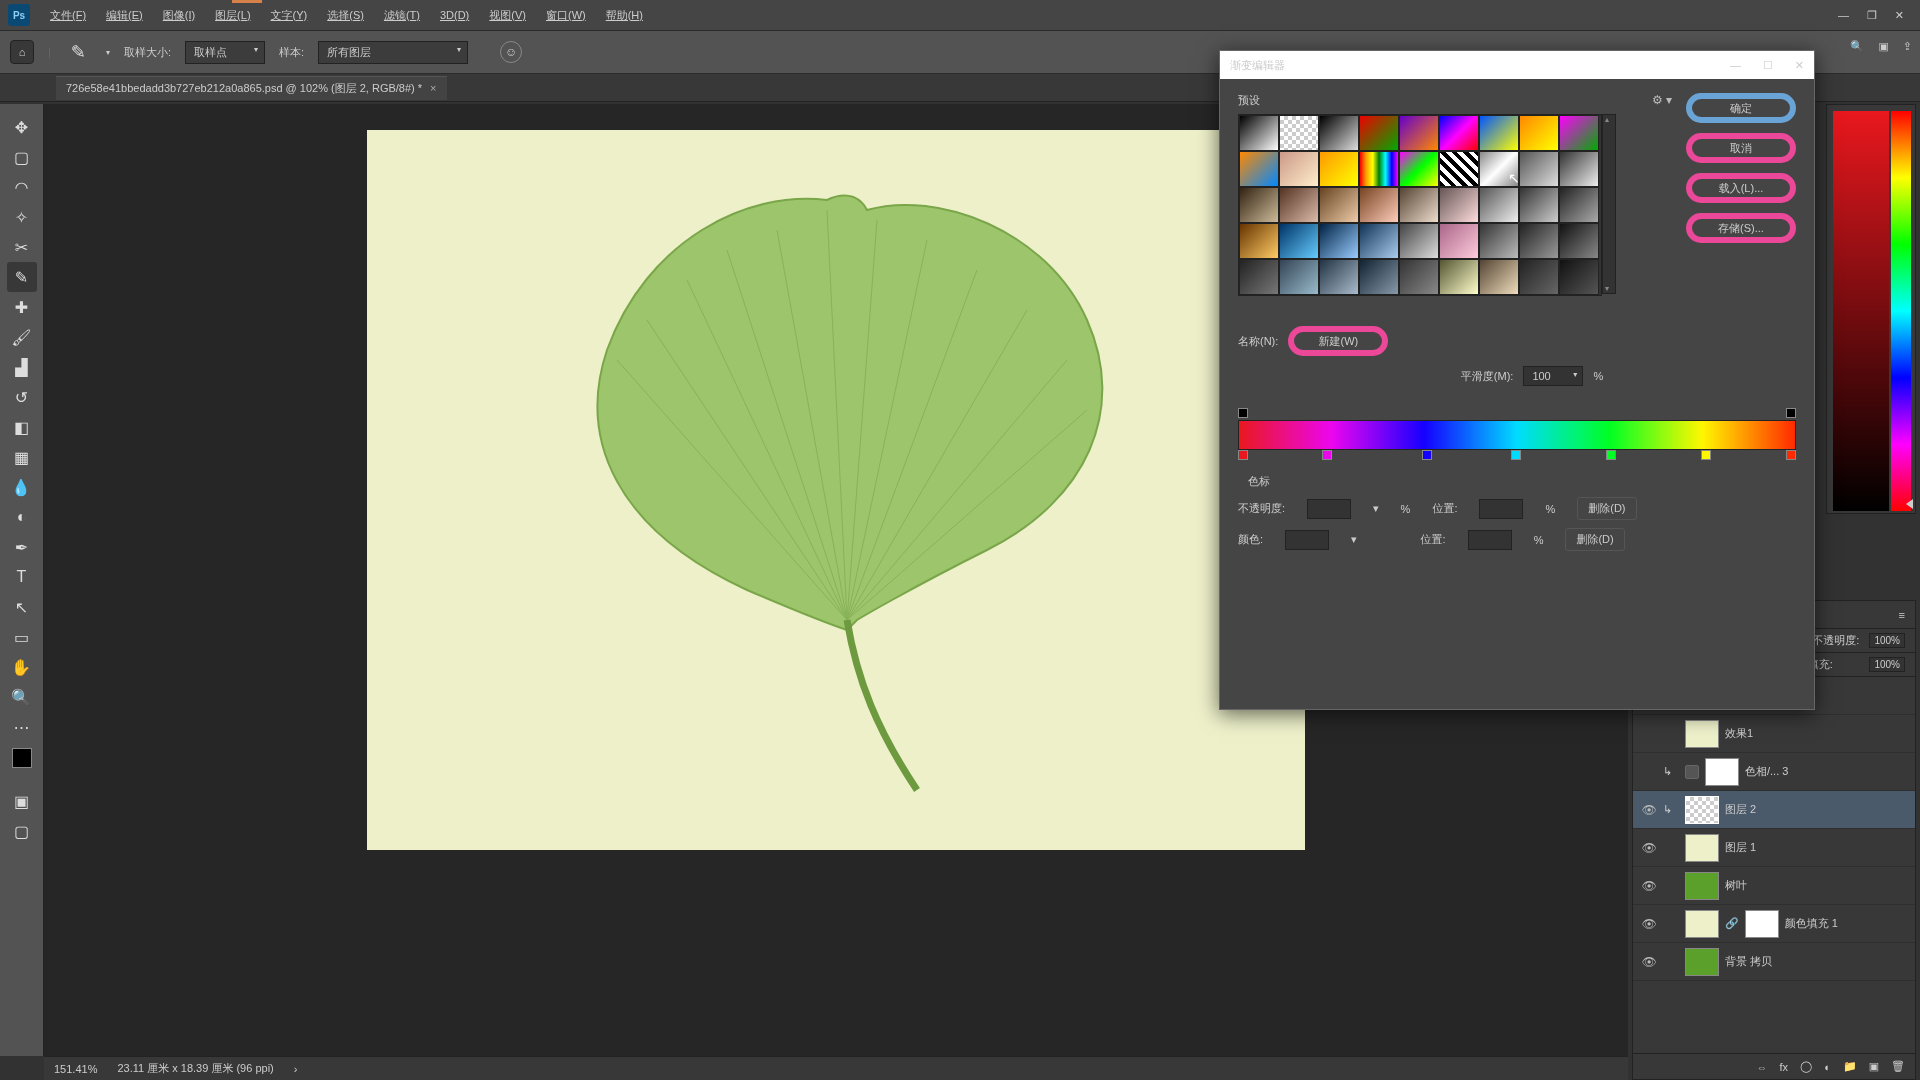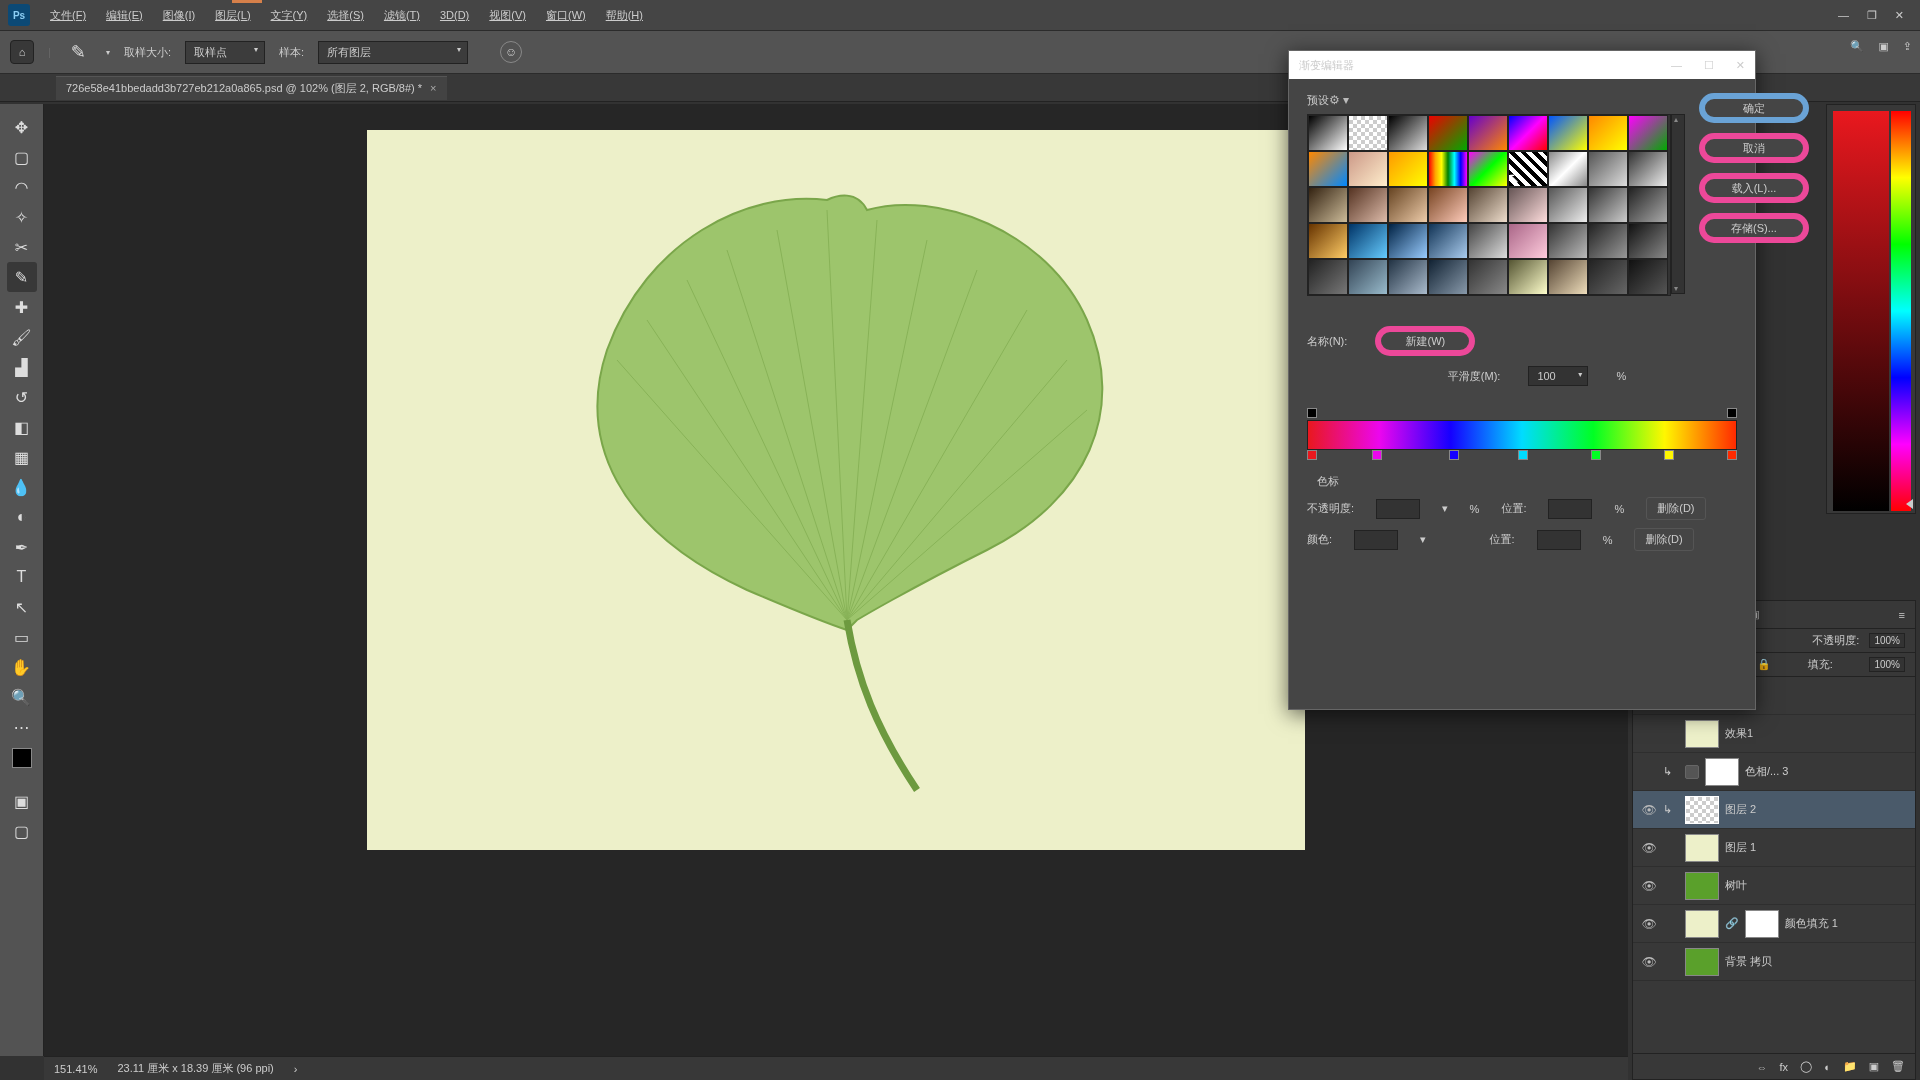--- a/index.html
+++ b/index.html
@@ -45,36 +45,36 @@
 .layers-panel .layer.active { background:#4a5a6a; }
 .layers-panel .layer .eye { width:16px; text-align:center; color:#bbb; font-size:12px; }
 .layers-panel .layer .thumb { width:34px; height:28px; background:#edf0c9; border:1px solid #888; flex-shrink:0; }
 .layers-panel .layer .thumb.leaf { background:#5aa02b; }
 .layers-panel .layer .thumb.chk { background:repeating-conic-gradient(#ccc 0 25%,#fff 0 50%) 0 0/8px 8px; }
 .layers-panel .layer .thumb.white { background:#fff; }
 .layers-panel .layer .name { font-size:11px; }
 .layers-panel .layer .mini { width:14px; height:14px; border:1px solid #666; background:#555; border-radius:2px; }
 .layers-panel .bottom { position:absolute; bottom:0; left:0; right:0; height:26px; display:flex; align-items:center; justify-content:flex-end; gap:12px; padding:0 10px; color:#999; font-size:12px; border-top:1px solid #222; }
 .status { position:absolute; bottom:0; left:44px; right:292px; height:24px; background:#383838; border-top:1px solid #222; display:flex; align-items:center; padding:0 10px; gap:20px; font-size:10px; color:#aaa; }
-.grad-editor { position:absolute; left:1288px; top:50px; width:468px; height:660px; background:#454545; border:1px solid #666; box-shadow:0 4px 20px rgba(0,0,0,.6); z-index:50; }
+.grad-editor { position:absolute; left:1219px; top:50px; width:596px; height:660px; background:#454545; border:1px solid #666; box-shadow:0 4px 20px rgba(0,0,0,.6); z-index:50; }
 .grad-editor .titlebar { height:28px; background:#fff; color:#333; display:flex; align-items:center; padding:0 10px; font-size:11px; }
 .grad-editor .titlebar .wbtns { margin-left:auto; display:flex; gap:22px; color:#444; font-size:13px; }
 .grad-editor .body { padding:14px 18px; }
 .grad-editor .row { display:flex; align-items:flex-start; gap:14px; margin-bottom:14px; }
 .grad-editor .preset-label { font-size:11px; }
 .grad-editor .gear { font-size:12px; color:#bbb; }
 .grad-editor .presets { width:364px; display:flex; flex-wrap:wrap; gap:0; border:1px solid #222; background:#333; }
 .grad-editor .presets .pw { width:40px; height:36px; border:1px solid #222; }
 .grad-editor .scrolltrack { width:14px; height:180px; background:#333; border:1px solid #222; position:relative; }
 .grad-editor .scrolltrack:before, .grad-editor .scrolltrack:after { content:"▴"; position:absolute; left:2px; font-size:8px; color:#888; }
 .grad-editor .scrolltrack:after { content:"▾"; bottom:0; }
 .grad-editor .btns { display:flex; flex-direction:column; gap:10px; }
 .grad-editor .btn { width:110px; height:30px; border:6px solid #ec4899; border-radius:15px; display:flex; align-items:center; justify-content:center; font-size:11px; background:#454545; }
 .grad-editor .btn.primary { border-color:#6aa3d6; }
-.grad-editor .field-row { display:flex; align-items:center; gap:28px; margin:10px 0; }
+.grad-editor .field-row { display:flex; align-items:center; gap:10px; margin:10px 0; }
 .grad-editor .field-row label { font-size:11px; }
 .grad-editor .field-row .inp { background:#333; border:1px solid #222; padding:4px 8px; flex:1; font-size:11px; }
 .grad-editor .field-row .dd { background:#333; border:1px solid #222; padding:3px 20px 3px 8px; position:relative; font-size:11px; }
 .grad-editor .field-row .dd:after { content:"▾"; position:absolute; right:5px; font-size:8px; }
 .grad-editor .gradbar-wrap { margin:20px 0 10px; position:relative; }
 .grad-editor .opstops, .grad-editor .colstops { height:14px; position:relative; }
 .grad-editor .opstops .stop, .grad-editor .colstops .stop { position:absolute; width:10px; height:10px; border:1px solid #888; top:2px; }
 .grad-editor .opstops .stop { background:#000; }
 .grad-editor .gradbar { height:30px; background:linear-gradient(to right,#e9181e,#ec06ee,#1500ff,#00dcff,#00ff24,#fff700,#ff2a00); border:1px solid #222; }
 .grad-editor .colstops .stop { top:0; }
@@ -286,21 +286,21 @@
     <span>渐变编辑器</span>
     <div class="wbtns">
       <span>—</span>
       <span>☐</span>
       <span>✕</span>
     </div>
   </div>
   <div class="body">
     <div class="row">
       <div style="flex:1">
-        <div style="display:flex; margin-bottom:6px">
+        <div style="display:flex; justify-content:space-between; margin-bottom:6px">
           <span class="preset-label">预设</span>
           <span class="gear">⚙ ▾</span>
         </div>
         <div style="display:flex">
           <div class="presets">
             <div class="pw" style="background:linear-gradient(135deg,#000,#fff)"></div>
             <div class="pw" style="background:repeating-conic-gradient(#ccc 0 25%,#fff 0 50%) 0 0/8px 8px"></div>
             <div class="pw" style="background:linear-gradient(135deg,#000,#ddd)"></div>
             <div class="pw" style="background:linear-gradient(135deg,#e00,#0a0)"></div>
             <div class="pw" style="background:linear-gradient(135deg,#60c,#f80)"></div>

